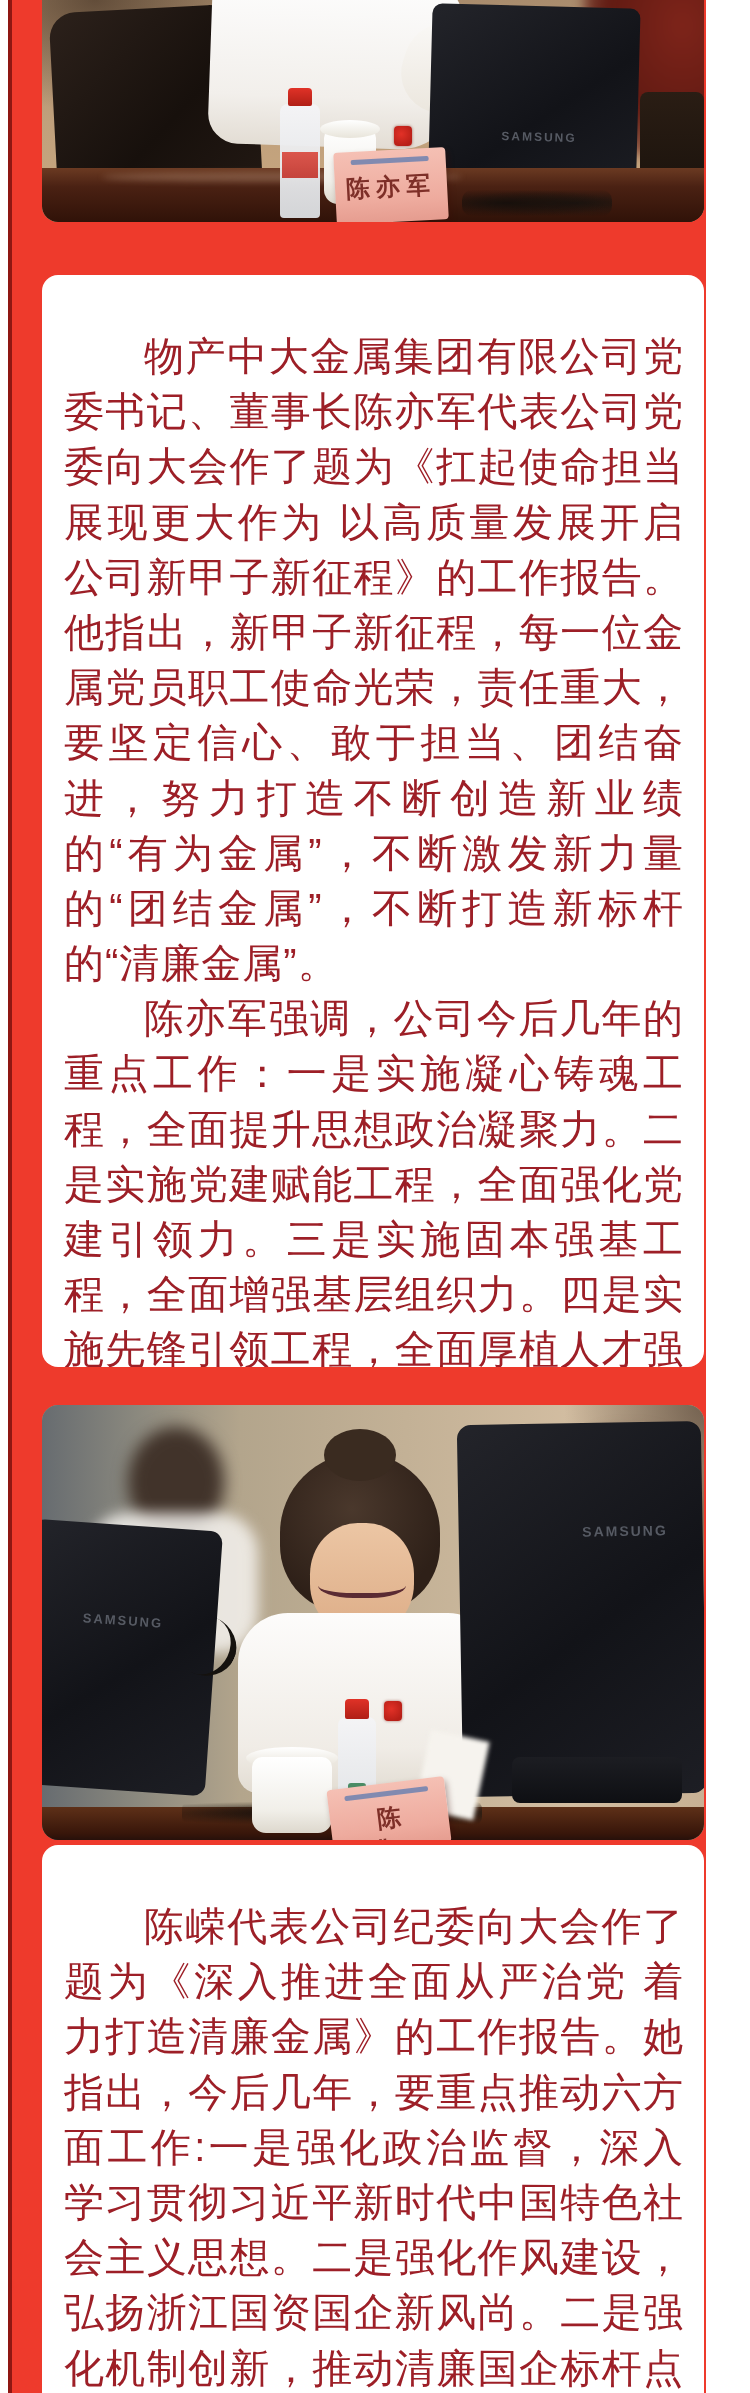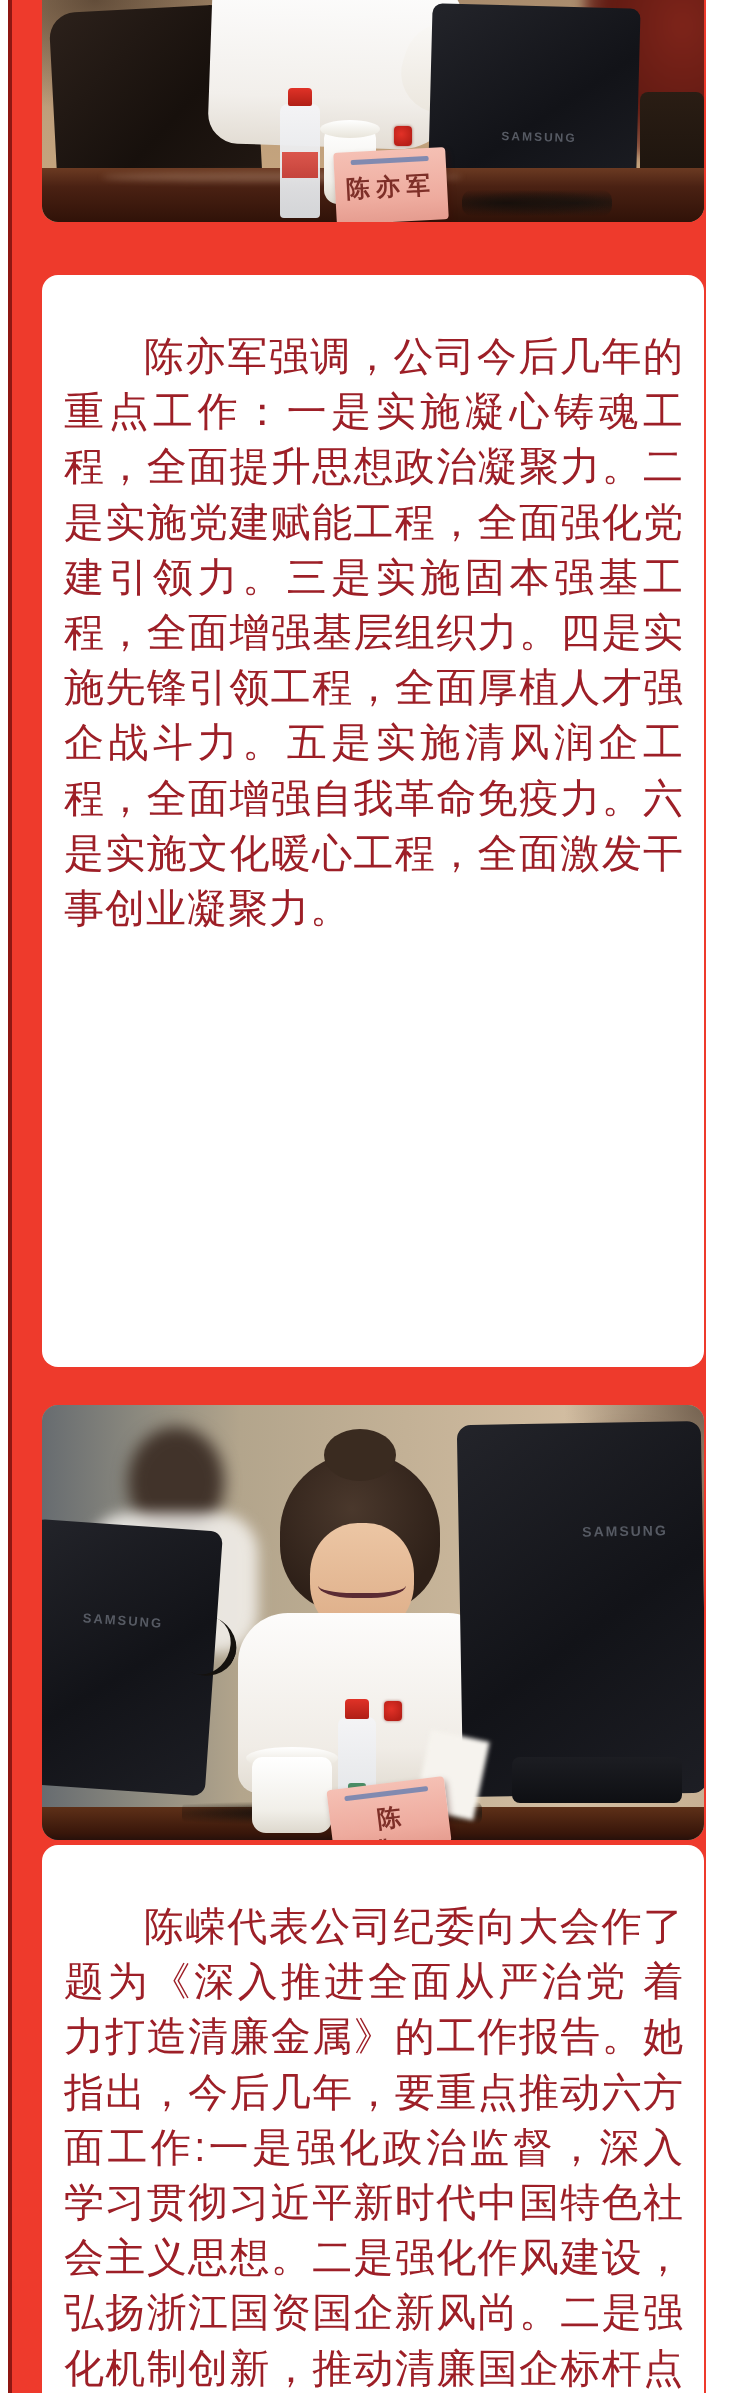--- a/index.html
+++ b/index.html
@@ -163,20 +163,21 @@
         </div>
       <div class="abs p1-cup-lid"></div>
       <div class="abs namecard p1-card">
         <div class="nc-logo"></div>
         <div class="nc-name">陈亦军</div>
       </div>
       <div class="abs p1-clutter"></div>
     </figure>
 
     <section class="card text-card text-card-1">
+      <p>物产中大金属集团有限公司党委书记、董事长陈亦军代表公司党委向大会作了题为《扛起使命担当 展现更大作为 以高质量发展开启公司新甲子新征程》的工作报告。他指出，新甲子新征程，每一位金属党员职工使命光荣，责任重大，要坚定信心、敢于担当、团结奋进，努力打造不断创造新业绩的“有为金属”，不断激发新力量的“团结金属”，不断打造新标杆的“清廉金属”。</p>
       <p>陈亦军强调，公司今后几年的重点工作：一是实施凝心铸魂工程，全面提升思想政治凝聚力。二是实施党建赋能工程，全面强化党建引领力。三是实施固本强基工程，全面增强基层组织力。四是实施先锋引领工程，全面厚植人才强企战斗力。五是实施清风润企工程，全面增强自我革命免疫力。六是实施文化暖心工程，全面激发干事创业凝聚力。</p>
     </section>
 
     <figure class="card photo-card photo-2" style="margin-left:0;margin-right:0;margin-bottom:0;">
       <div class="abs p2-bg"></div>
       <div class="abs p2-left-woman-hair"></div>
       <div class="abs p2-left-woman-top"></div>
       <div class="abs p2-right-woman-hair"></div>
       <div class="abs p2-right-woman-face"></div>
       <div class="abs p2-right-woman-top"></div>

